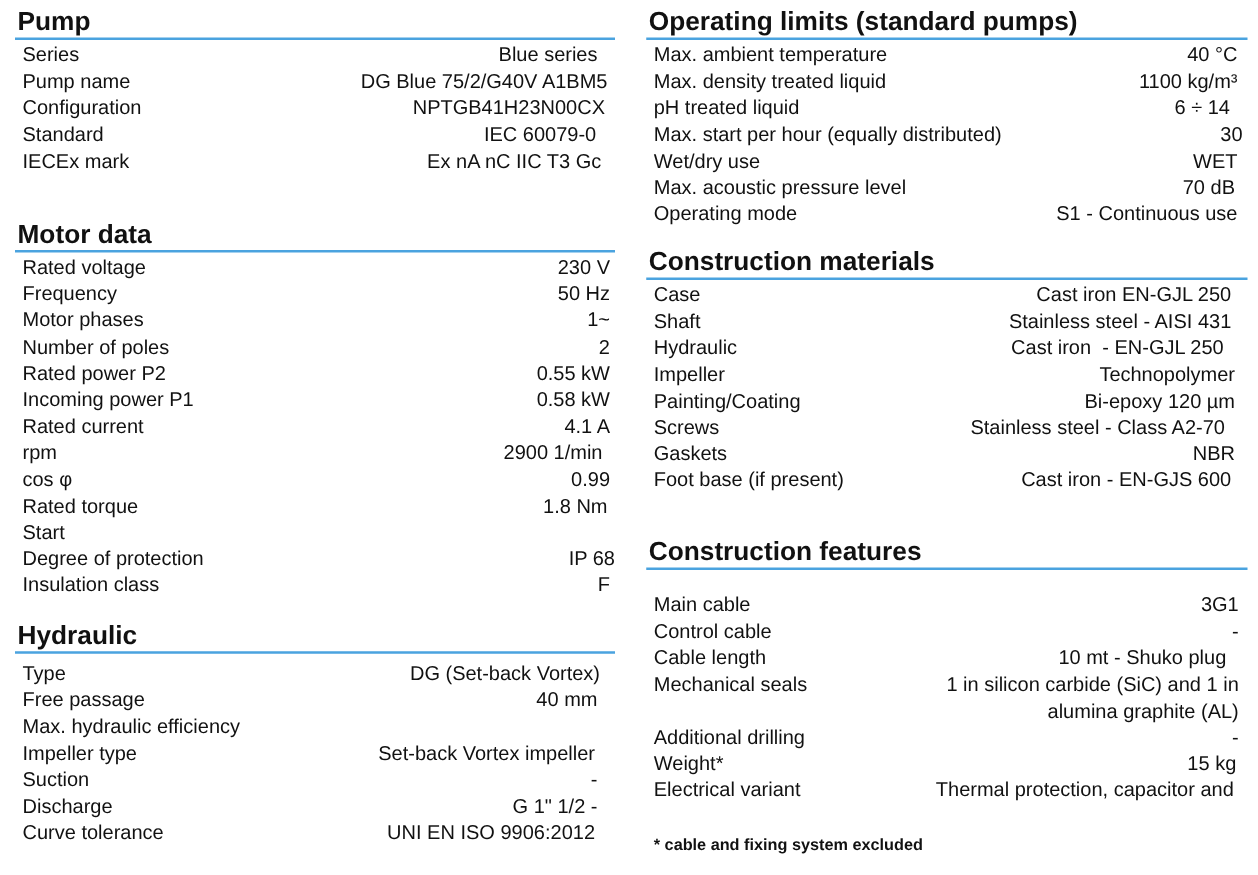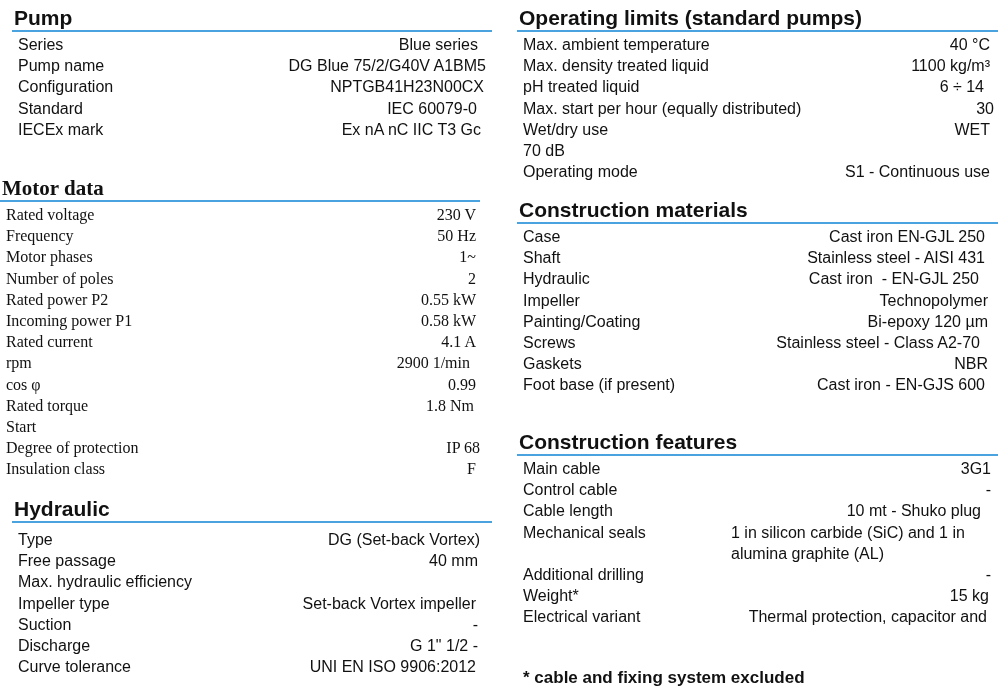--- a/index.html
+++ b/index.html
@@ -12,25 +12,25 @@
     margin: 0; font-size: 21px; font-weight: bold; line-height: 20px;
     padding-left: 2px; padding-bottom: 2px;
     border-bottom: 2px solid #4aa3df;
   }
   .rows { padding-top: 2px; }
   .row {
     display: flex; justify-content: space-between; align-items: flex-start;
     font-size: 16px; line-height: 21.2px; padding-left: 6px;
   }
   .row .label { white-space: nowrap; text-align: center; }
-  .row .value { white-space: pre; }
+  .row .value { text-align: right; white-space: pre; }
   .row .value.wrap { white-space: normal; width: 260px; line-height: 21.2px; height: 42px; overflow: hidden; }
   .footnote {
     position: absolute; left: 523px; top: 668px;
-    font-size: 17px; font-weight: bold;
+    font-size: 13px; font-weight: bold;
   }
 </style>
 </head>
 <body>
 
 <div class="section" style="left:12px; top:8px; width:480px;">
   <h2>Pump</h2>
   <div class="rows">
     <div class="row">
         <span class="label">Series</span>
@@ -48,21 +48,21 @@
         <span class="label">Standard</span>
         <span class="value" style="margin-right:15px">IEC 60079-0</span>
       </div>
     <div class="row">
         <span class="label">IECEx mark</span>
         <span class="value" style="margin-right:11px">Ex nA nC IIC T3 Gc</span>
       </div>
   </div>
 </div>
 
-<div class="section" style="left:0; top:178px; width:480px;font-family:Liberation Serif, serif;">
+<div class="section" style="left:12px; top:178px; width:480px;">
   <h2>Motor data</h2>
   <div class="rows">
     <div class="row">
         <span class="label">Rated voltage</span>
         <span class="value" style="margin-right:4px">230 V</span>
       </div>
     <div class="row">
         <span class="label">Frequency</span>
         <span class="value" style="margin-right:4px">50 Hz</span>
       </div>
@@ -164,20 +164,21 @@
       </div>
     <div class="row">
         <span class="label">Max.  start per hour (equally distributed)</span>
         <span class="value" style="margin-right:4px">30</span>
       </div>
     <div class="row">
         <span class="label">Wet/dry use</span>
         <span class="value" style="margin-right:8px">WET</span>
       </div>
     <div class="row">
+        <span class="label">Max. acoustic pressure level</span>
         <span class="value" style="margin-right:10px">70 dB</span>
       </div>
     <div class="row">
         <span class="label">Operating mode</span>
         <span class="value" style="margin-right:8px">S1 - Continuous use</span>
       </div>
   </div>
 </div>
 
 <div class="section" style="left:517px; top:200px; width:481px;">
@@ -213,21 +214,21 @@
       </div>
     <div class="row">
         <span class="label">Foot base (if present)</span>
         <span class="value" style="margin-right:13px">Cast iron - EN-GJS 600</span>
       </div>
   </div>
 </div>
 
 <div class="section" style="left:517px; top:432px; width:481px;">
   <h2>Construction features</h2>
-  <div class="rows" style="padding-top:2px">
+  <div class="rows" style="padding-top:18px">
     <div class="row">
         <span class="label">Main cable</span>
         <span class="value" style="margin-right:7px">3G1</span>
       </div>
     <div class="row">
         <span class="label">Control cable</span>
         <span class="value" style="margin-right:7px">-</span>
       </div>
     <div class="row">
         <span class="label">Cable length</span>

